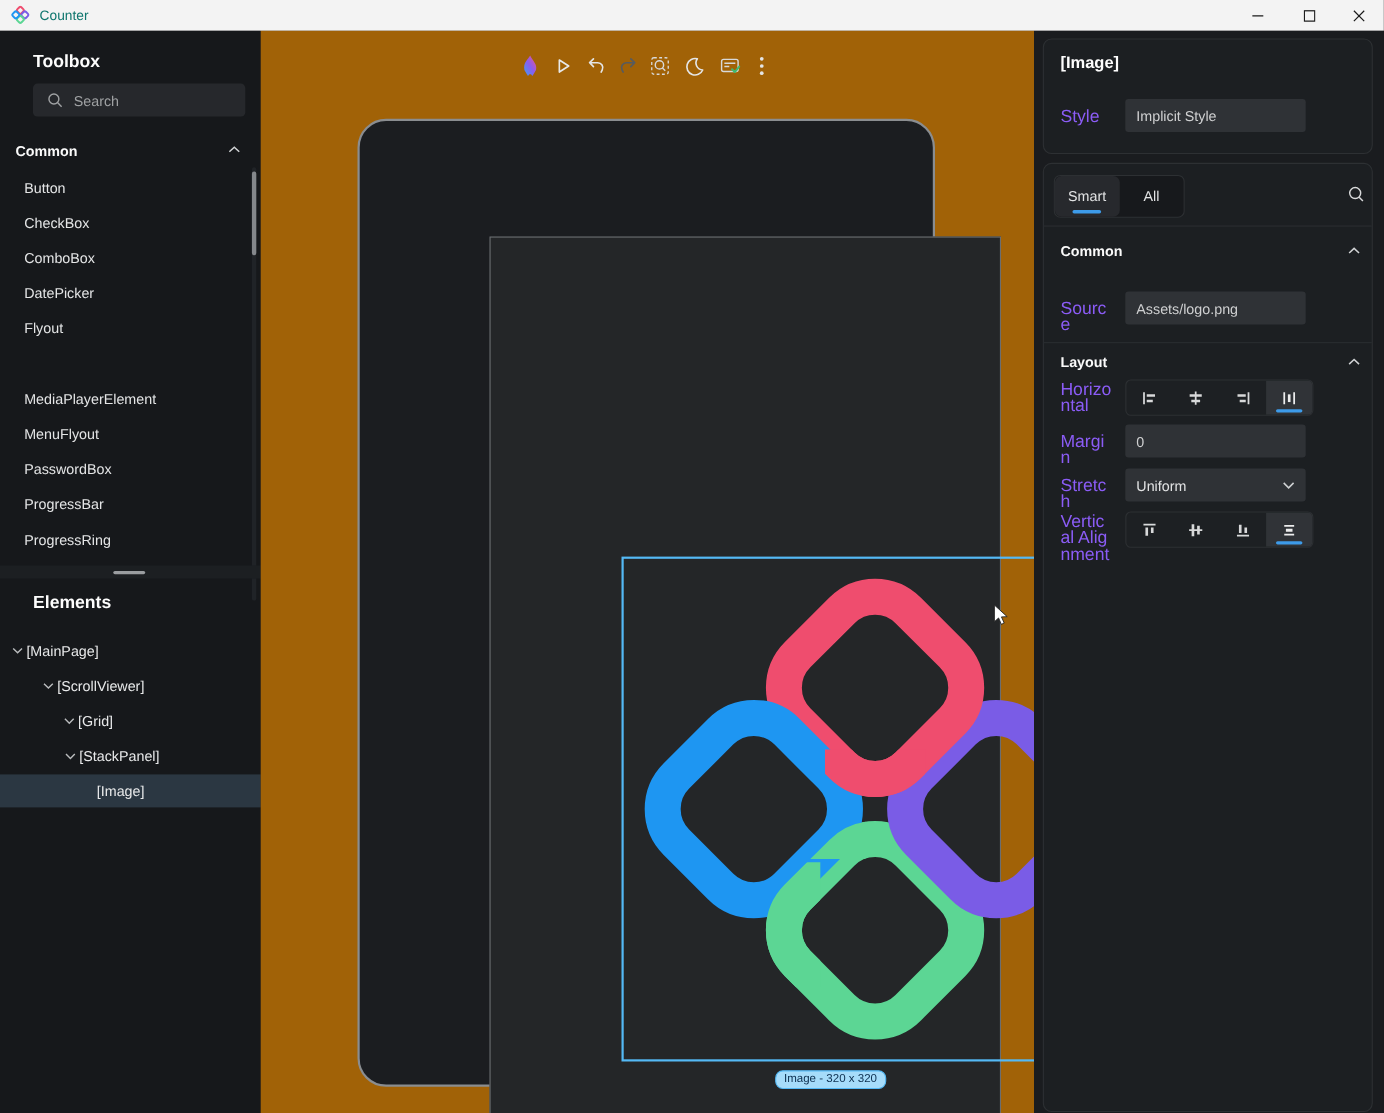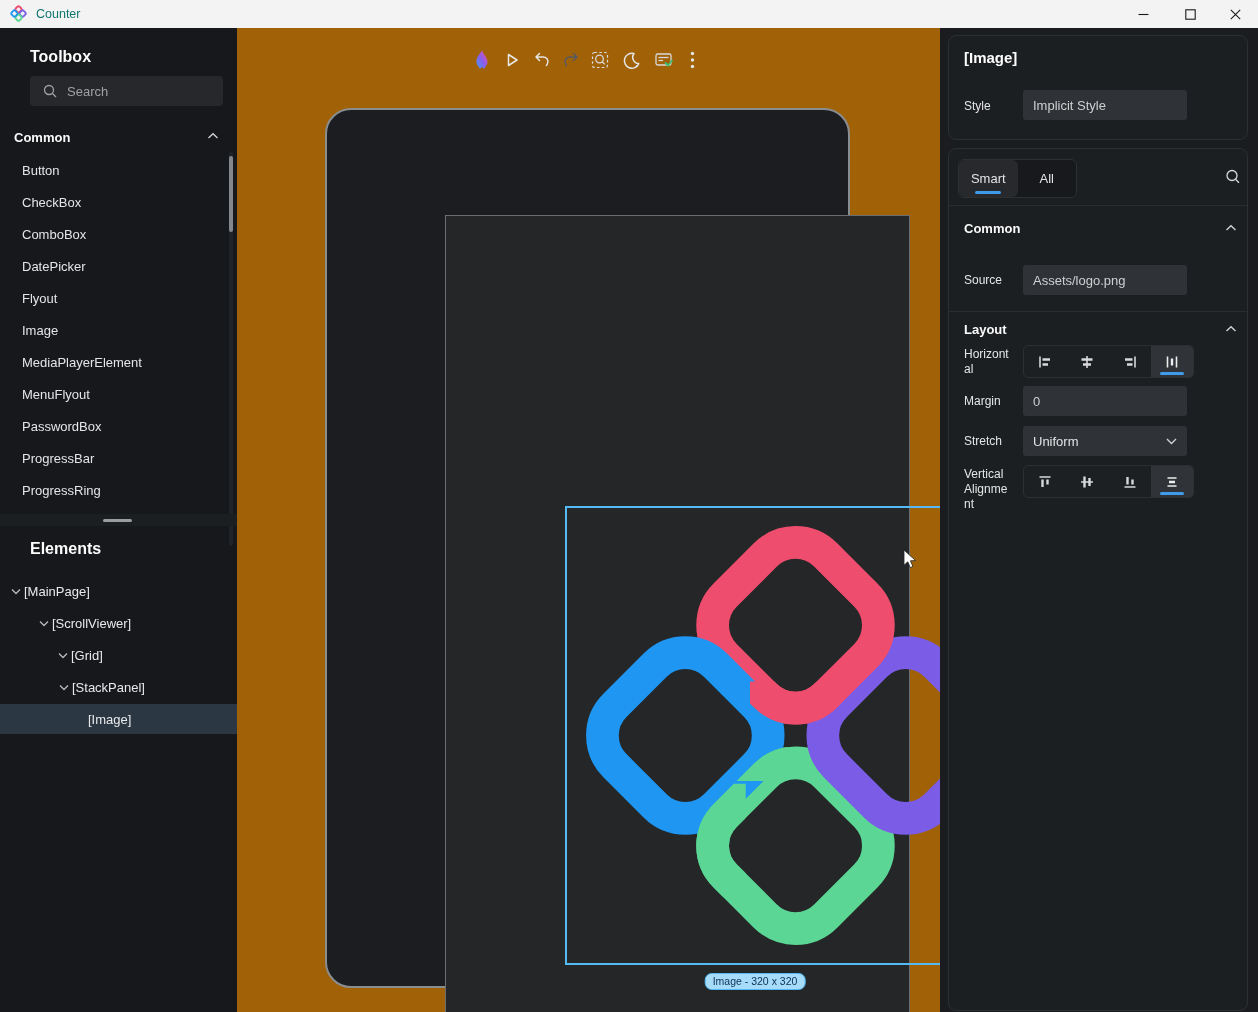--- a/index.html
+++ b/index.html
@@ -42,21 +42,21 @@
   #image-selection svg { position:absolute; left:0; top:0; width:100%; height:100%; }
   #selection-label { position:absolute; left:309px; top:757px; transform:translateX(-50%); background:#a6dcfa; border:1px solid #54b9f5; border-radius:7px; color:#0d3050; font-size:10.5px; padding:1px 7px 2px; white-space:nowrap; }
   #cursor { position:absolute; left:666px; top:521px; }
 
   
   #right-area { left:940px; top:28px; width:318px; height:984px; background:#1a1c1f; }
   .card { position:absolute; left:8px; width:300px; background:#1c1f22; border:1px solid #2d3033; border-radius:8px; }
   #card-header { top:7px; height:105px; }
   #card-props  { top:120px; height:863px; }
   .prop-title { position:absolute; left:15px; top:13px; font-size:15px; font-weight:bold; color:#fdfdfd; }
-  .field-label { position:absolute; left:15px; font-size:12px; color:#e5e5e5; width:48px; overflow:hidden; word-break:break-all; line-height:15px; }
+  .field-label { position:absolute; left:15px; font-size:16px; color:#8b5cf6; width:48px; overflow:hidden; word-break:break-all; line-height:15px; }
   .field-input { position:absolute; left:74px; width:164px; height:30px; background:#2f3236; border:none; border-radius:3px; color:#cfd0d1; font-size:13px; padding:0 10px; font-family:"Liberation Sans",sans-serif; outline:none; }
   #tab-group { position:absolute; left:9px; top:10px; width:119px; height:39px; background:#17191c; border:1px solid #2d3033; border-radius:6px; display:flex; }
   .tab { flex:1; display:flex; align-items:center; justify-content:center; font-size:13px; color:#e2e3e4; position:relative; border-radius:6px; }
   .tab.selected { background:#27292d; }
   .tab.selected::after { content:""; position:absolute; bottom:3px; left:50%; transform:translateX(-50%); width:26px; height:3px; border-radius:2px; background:#3d9be9; }
   .divider { position:absolute; left:0; width:100%; height:1px; background:#2a2d30; }
   .sec-header { position:absolute; left:15px; font-size:13px; font-weight:bold; color:#fafafa; }
   .align-group { position:absolute; left:74px; width:171px; height:33px; background:#1d2023; border:1px solid #2d3033; border-radius:5px; display:flex; overflow:hidden; }
   .align-btn { flex:1; display:flex; align-items:center; justify-content:center; position:relative; }
   .align-btn.selected { background:#303337; }
@@ -109,21 +109,20 @@
   <div class="section-header" style="top:102px">Common</div>
   <svg class="chevron" style="left:207px; top:104px" width="12" height="8" viewBox="0 0 12 8">
     <path d="M1.5 6 L6 1.8 L10.5 6" fill="none" stroke="#cfd1d3" stroke-width="1.4"></path>
   </svg>
 
   <div class="tb-item" style="top:127px">Button</div>
   <div class="tb-item" style="top:159px">CheckBox</div>
   <div class="tb-item" style="top:191px">ComboBox</div>
   <div class="tb-item" style="top:223px">DatePicker</div>
   <div class="tb-item" style="top:255px">Flyout</div>
-  <div class="tb-item" style="top:287px">Image</div>
   <div class="tb-item" style="top:319px">MediaPlayerElement</div>
   <div class="tb-item" style="top:351px">MenuFlyout</div>
   <div class="tb-item" style="top:383px">PasswordBox</div>
   <div class="tb-item" style="top:415px">ProgressBar</div>
   <div class="tb-item" style="top:447px">ProgressRing</div>
 
   <div id="tb-scroll-track">
     <div id="tb-scroll-thumb"></div>
   </div>
 

